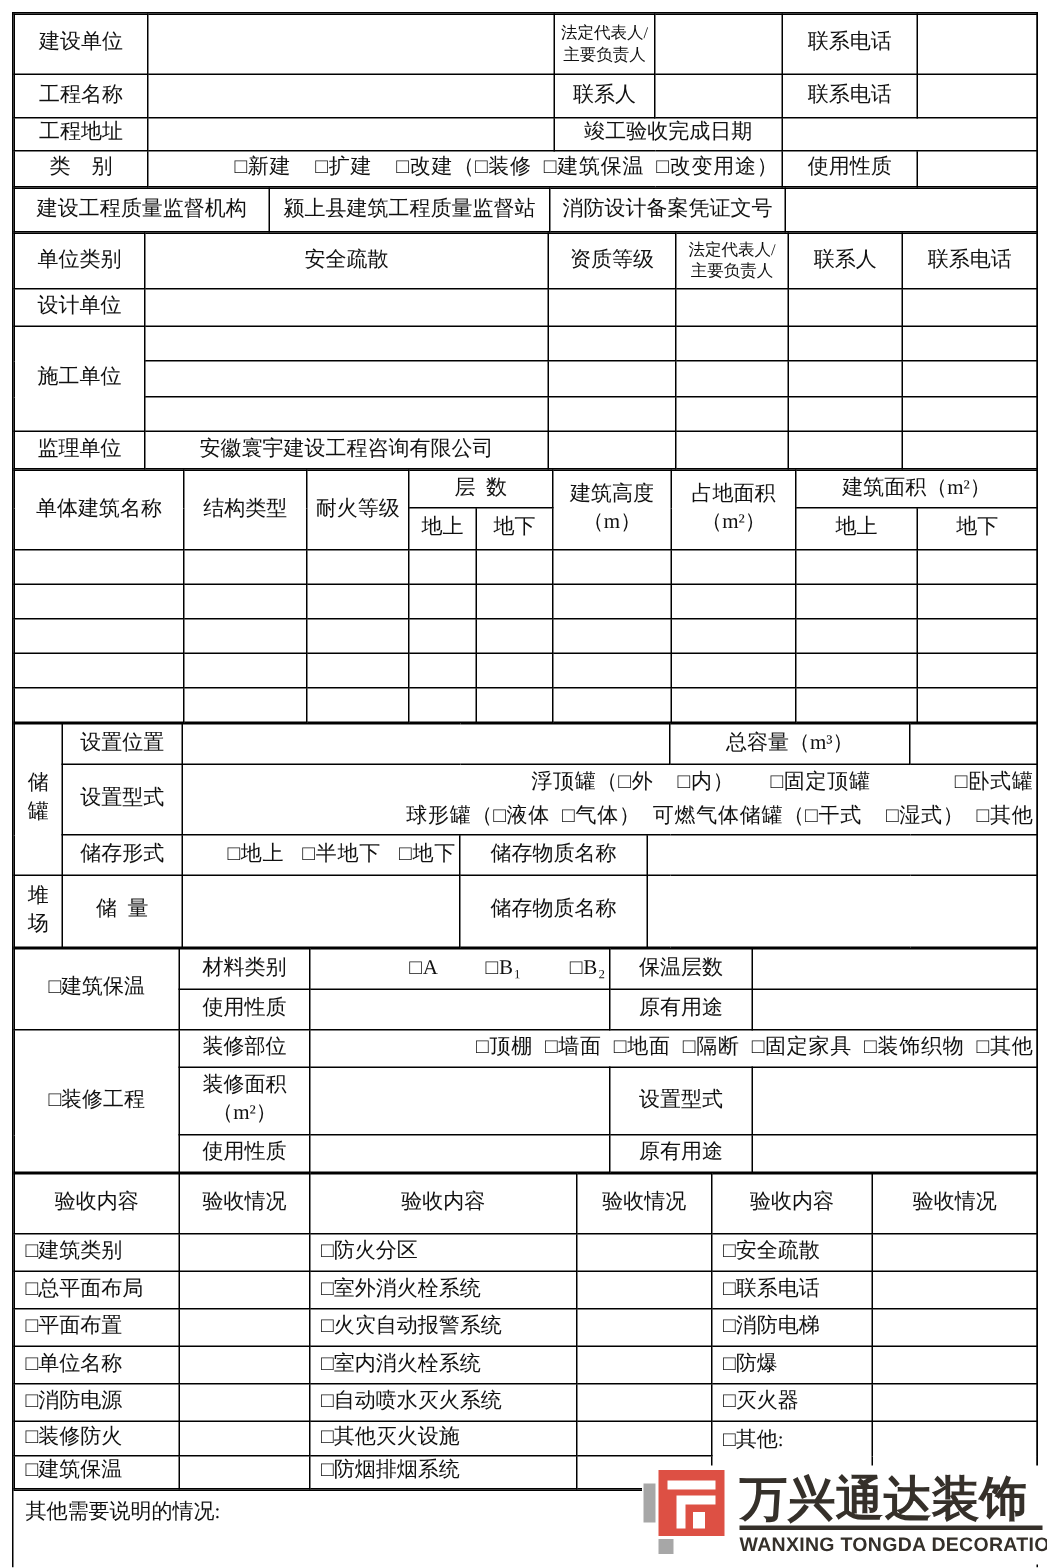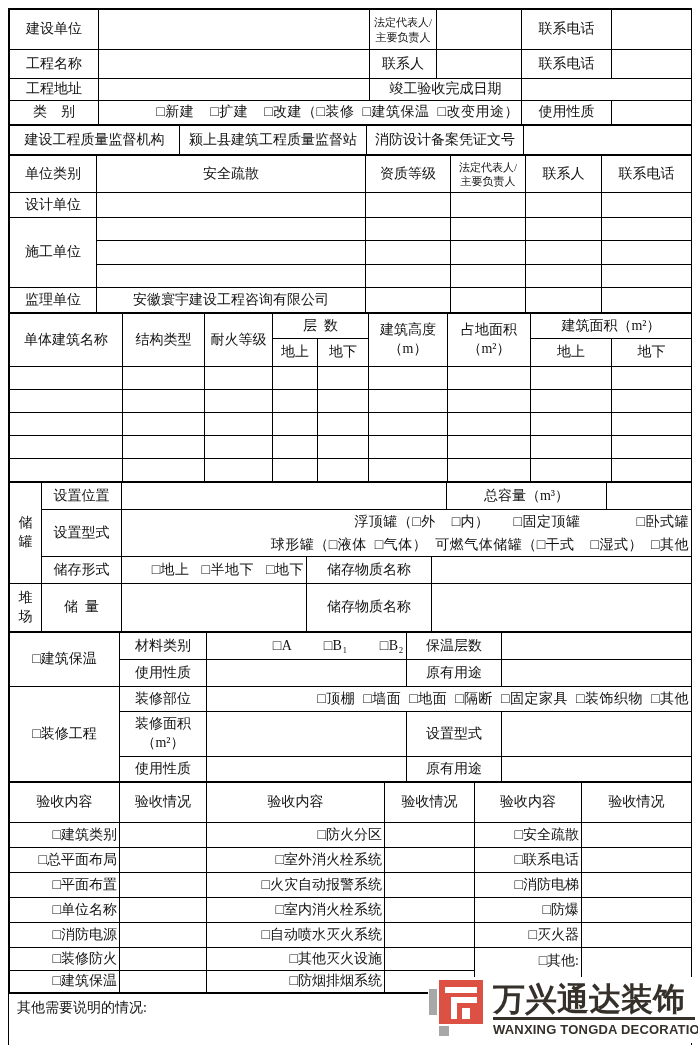--- a/index.html
+++ b/index.html
@@ -2,21 +2,21 @@
 <html><head>
 <meta charset="utf-8">
 <style>
   html,body{margin:0;padding:0;background:#fff;}
   .page{position:relative;width:698px;height:1045px;background:#fff;overflow:hidden;
         font-family:"Liberation Serif","DejaVu Serif",serif;color:#111;}
   .form{position:absolute;left:8px;top:8px;width:682px;border:1px solid #000;}
   table{border-collapse:collapse;table-layout:fixed;width:682px;}
   td{border:1px solid #000;text-align:center;vertical-align:middle;
      font-size:14px;line-height:1.35;padding:0 2px;white-space:pre-wrap;overflow:hidden;}
-  td.left{text-align:right;padding-left:7px;}
+  td.left{text-align:left;padding-left:7px;}
   td.small{font-size:11px;line-height:1.3;}
   td.opts{text-align:right;padding-left:24px;letter-spacing:0.5px;}
   .footer-block{border-top:1px solid #000;height:60px;font-size:14px;
                 text-align:left;vertical-align:top;padding:5px 8px;box-sizing:border-box;}
   
   .logo{position:absolute;left:428px;top:977px;width:270px;height:66px;background:#fff;
         z-index:5;display:flex;align-items:center;font-family:"Liberation Sans","DejaVu Sans",sans-serif;}
   .logo-icon{flex:0 0 auto;margin-right:5px;}
   .logo-text{display:flex;flex-direction:column;align-items:flex-start;}
   .logo-name{font-size:32px;font-weight:bold;line-height:1.05;letter-spacing:0px;white-space:nowrap;}

